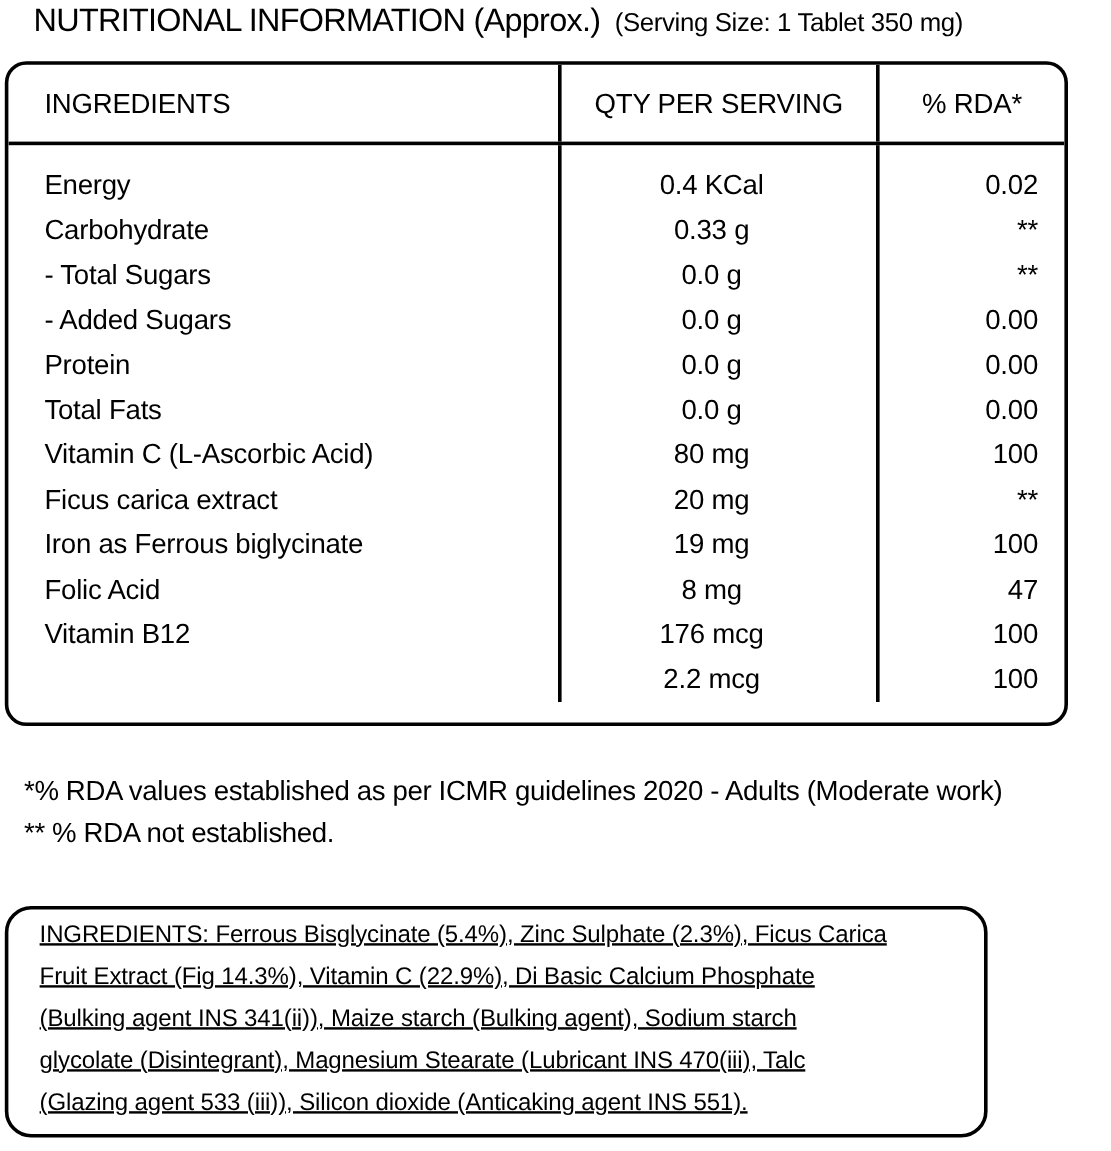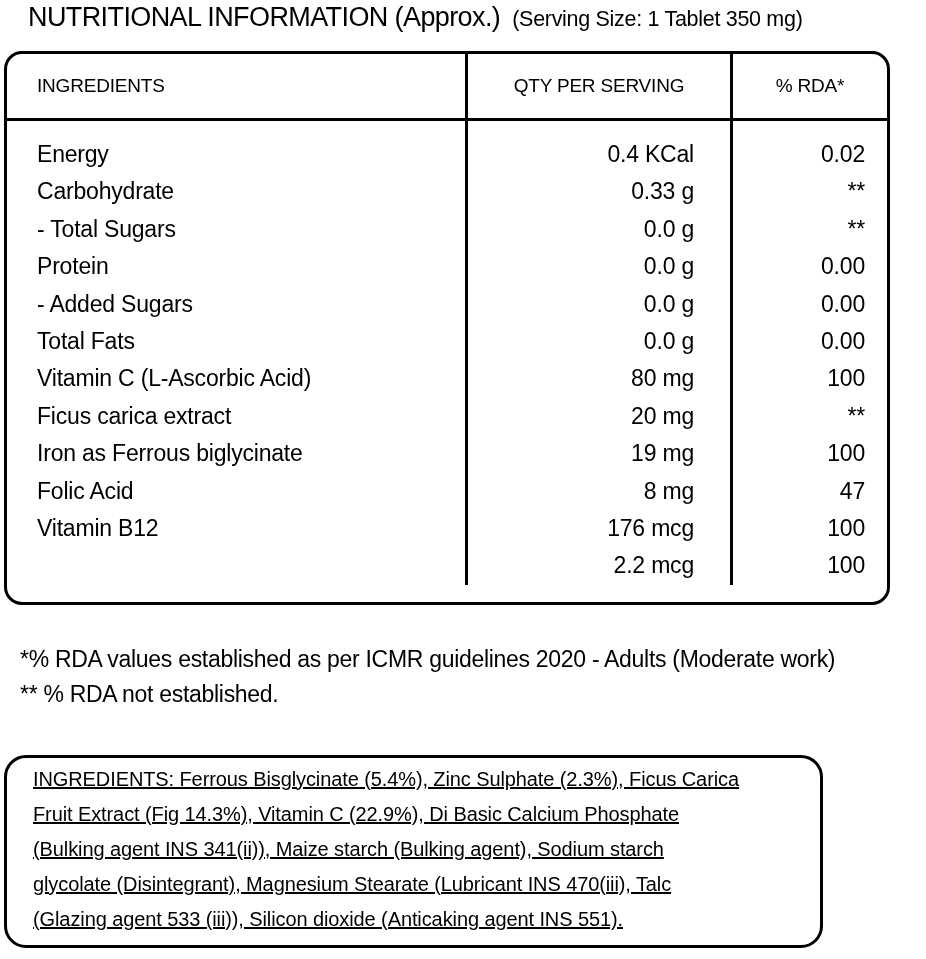--- a/index.html
+++ b/index.html
@@ -32,33 +32,33 @@
     border:3px solid var(--border);
     border-radius:18px;
     overflow:hidden;
   }
   .thead{
     display:grid;grid-template-columns:461px 265px 1fr;
     height:67px;
     border-bottom:3px solid var(--border);
   }
   .th{
-    font-size:19px;letter-spacing:-0.2px;
+    font-size:23px;letter-spacing:-0.2px;
     display:flex;align-items:center;
   }
   .th-ing{padding-left:30px;justify-content:flex-start;}
   .th-qty,.th-rda{justify-content:center;}
   .col-sep{border-right:3px solid var(--border);}
   .tbody{
     display:grid;grid-template-columns:461px 265px 1fr;
     height:410px;
   }
   .col{padding-top:15px;}
   .col-name{padding-left:30px;}
-  .col-qty{text-align:right;padding-right:36px;}
+  .col-qty{text-align:center;padding-right:12px;}
   .col-rda{text-align:right;padding-right:22px;}
   .cell{
     font-size:23px;line-height:37.4px;letter-spacing:-0.2px;
     white-space:nowrap;
   }
 
   
   .footnotes{
     position:absolute;left:20px;top:642px;
     font-size:23px;line-height:34.5px;letter-spacing:-0.3px;
@@ -94,22 +94,22 @@
       <div class="th th-ing col-sep">INGREDIENTS</div>
       <div class="th th-qty col-sep">QTY PER SERVING</div>
       <div class="th th-rda">% RDA*</div>
     </div>
     <div class="tbody">
       <div class="col col-name col-sep">
 
       <div class="cell">Energy</div>
           <div class="cell">Carbohydrate</div>
           <div class="cell">- Total Sugars</div>
+          <div class="cell">- Added Sugars</div>
           <div class="cell">Protein</div>
-          <div class="cell">- Added Sugars</div>
           <div class="cell">Total Fats</div>
           <div class="cell">Vitamin C (L-Ascorbic Acid)</div>
           <div class="cell">Ficus carica extract</div>
           <div class="cell">Iron as Ferrous biglycinate</div>
           <div class="cell">Folic Acid</div>
           <div class="cell">Vitamin B12</div>
         </div>
       <div class="col col-qty col-sep">
 
       <div class="cell">0.4 KCal</div>

